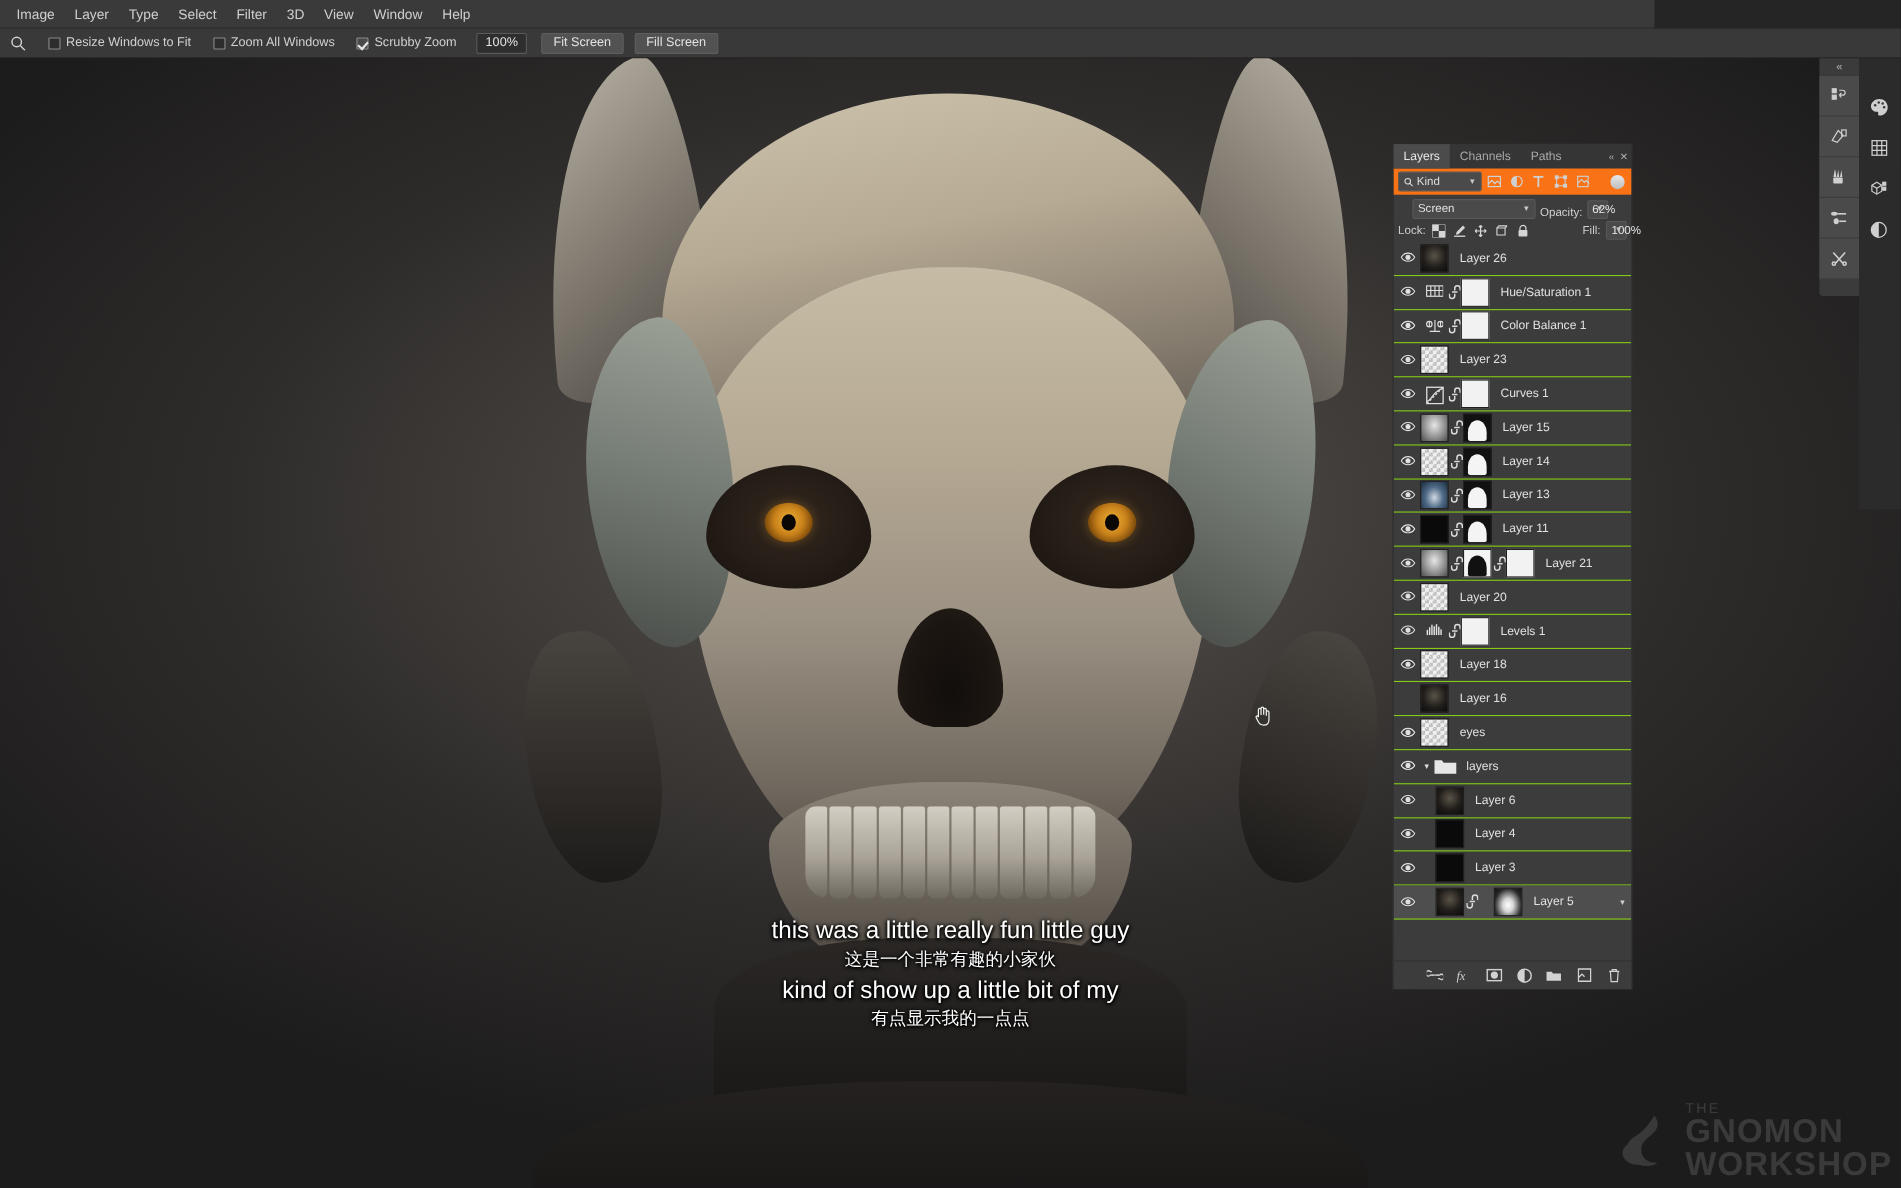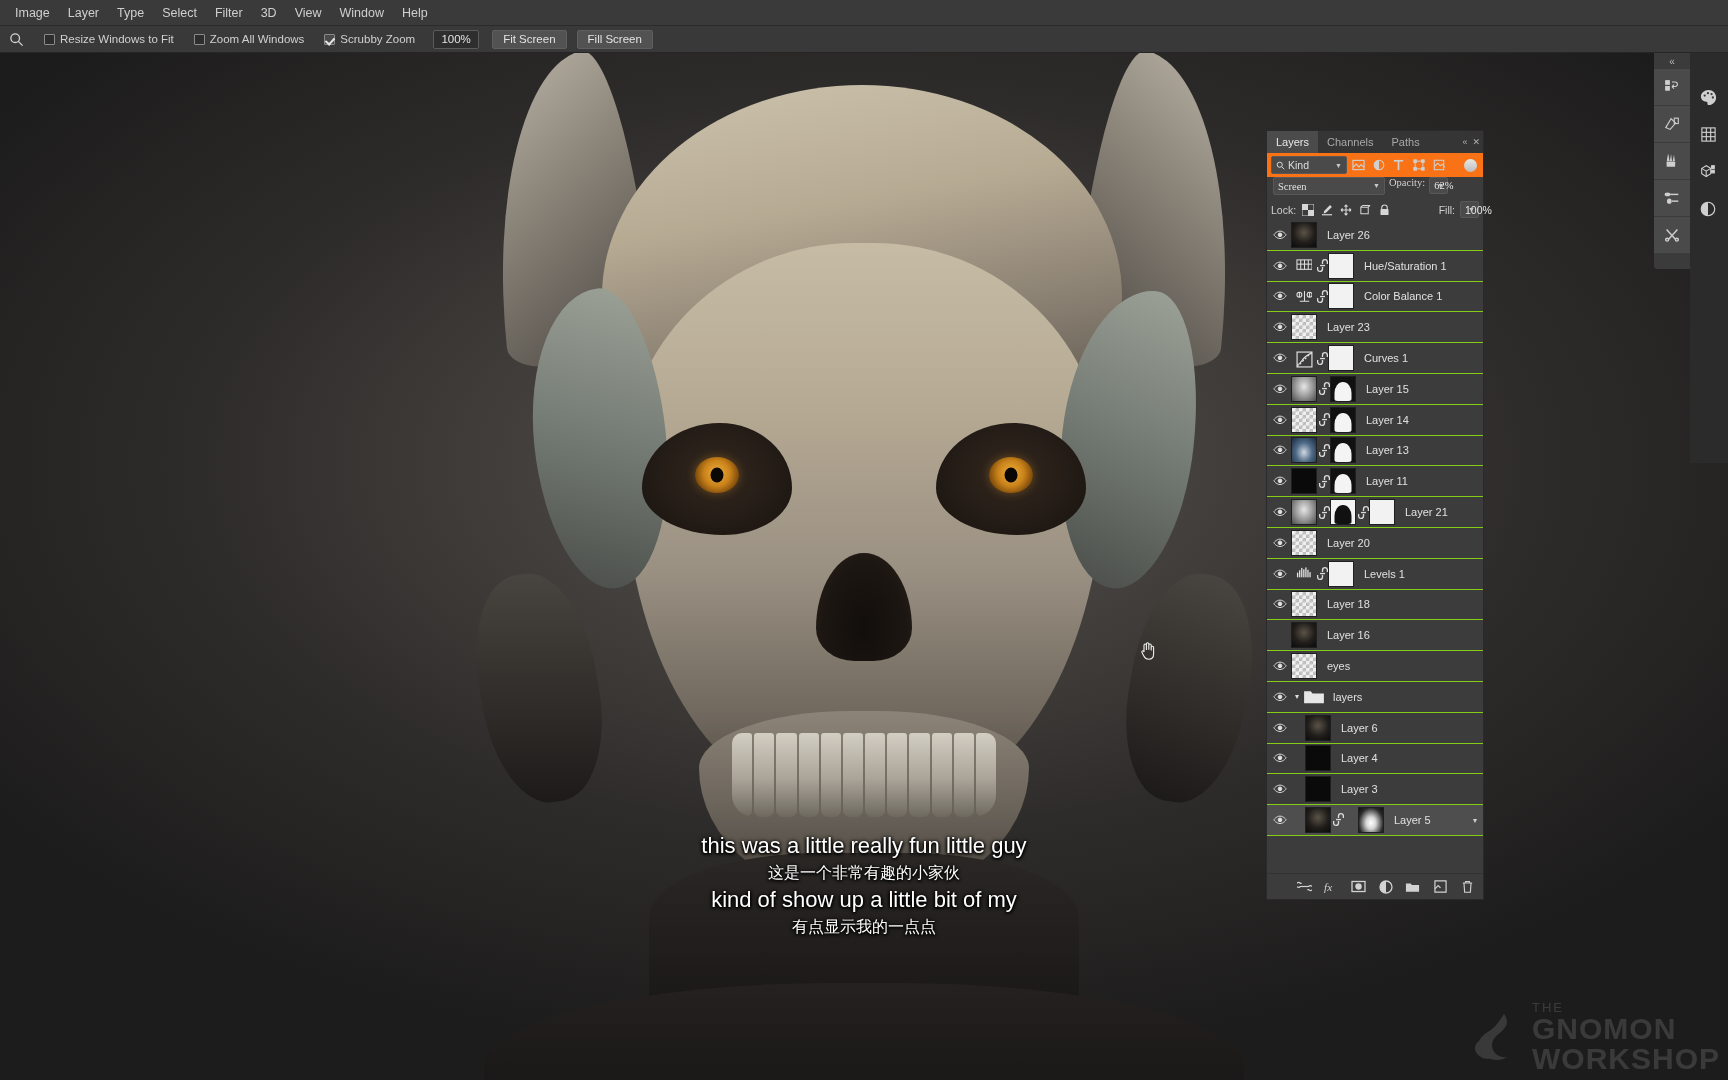--- a/index.html
+++ b/index.html
@@ -6,21 +6,21 @@
   html, body {
     width: 1728px; height: 1080px;
     background: #1e1e1e;
     font-family: "Liberation Sans", sans-serif;
     overflow: hidden;
   }
   #app { position: relative; width: 1728px; height: 1080px; background: #252525; }
 
   
   .menubar {
-    position: absolute; top: 0; left: 0; width: 1728px; height: 26px;
+    position: absolute; top: 0; left: 0; width: 1504px; height: 26px;
     background: #3a3a3a; display: flex; align-items: center;
     padding-left: 6px; border-bottom: 1px solid #2b2b2b;
   }
   .menubar .mi {
     color: #cfcfcf; font-size: 12.5px; padding: 3px 9px; white-space: nowrap;
   }
 
   
   .optionsbar {
     position: absolute; top: 26px; left: 0; width: 1728px; height: 27px;
@@ -233,21 +233,21 @@
   .kind-select .caret { position: absolute; right: 4px; font-size: 7px; color: #c8c8c8; }
   .filter-ico {
     width: 17px; height: 17px; display: flex; align-items: center; justify-content: center;
     color: #d0d0d0;
   }
   .filter-toggle {
     width: 13px; height: 13px; border-radius: 50%;
     background: linear-gradient(180deg,#e8e8e8,#bdbdbd); margin-left: auto; margin-right: 2px;
   }
   .blend-row {
-    height: 22px; display: flex; align-items: flex-start; padding: 0 6px; gap: 4px; font-family: Liberation Serif, serif;
+    height: 22px; display: flex; align-items: flex-end; padding: 0 17px; gap: 4px;
   }
   .blend-select {
     flex: 1; height: 18px; background: #4a4a4a; border: 1px solid #585858;
     border-radius: 2px; display: flex; align-items: center; padding: 0 4px;
     color: #e0e0e0; font-size: 10.5px; position: relative; max-width: 112px;
   }
   .blend-select .caret { position: absolute; right: 4px; font-size: 7px; color: #c8c8c8; }
   .lbl { color: #cfcfcf; font-size: 10.5px; white-space: nowrap; }
   .numfield {
     width: 19px; height: 17px; background: #4a4a4a; border: 1px solid #585858;

